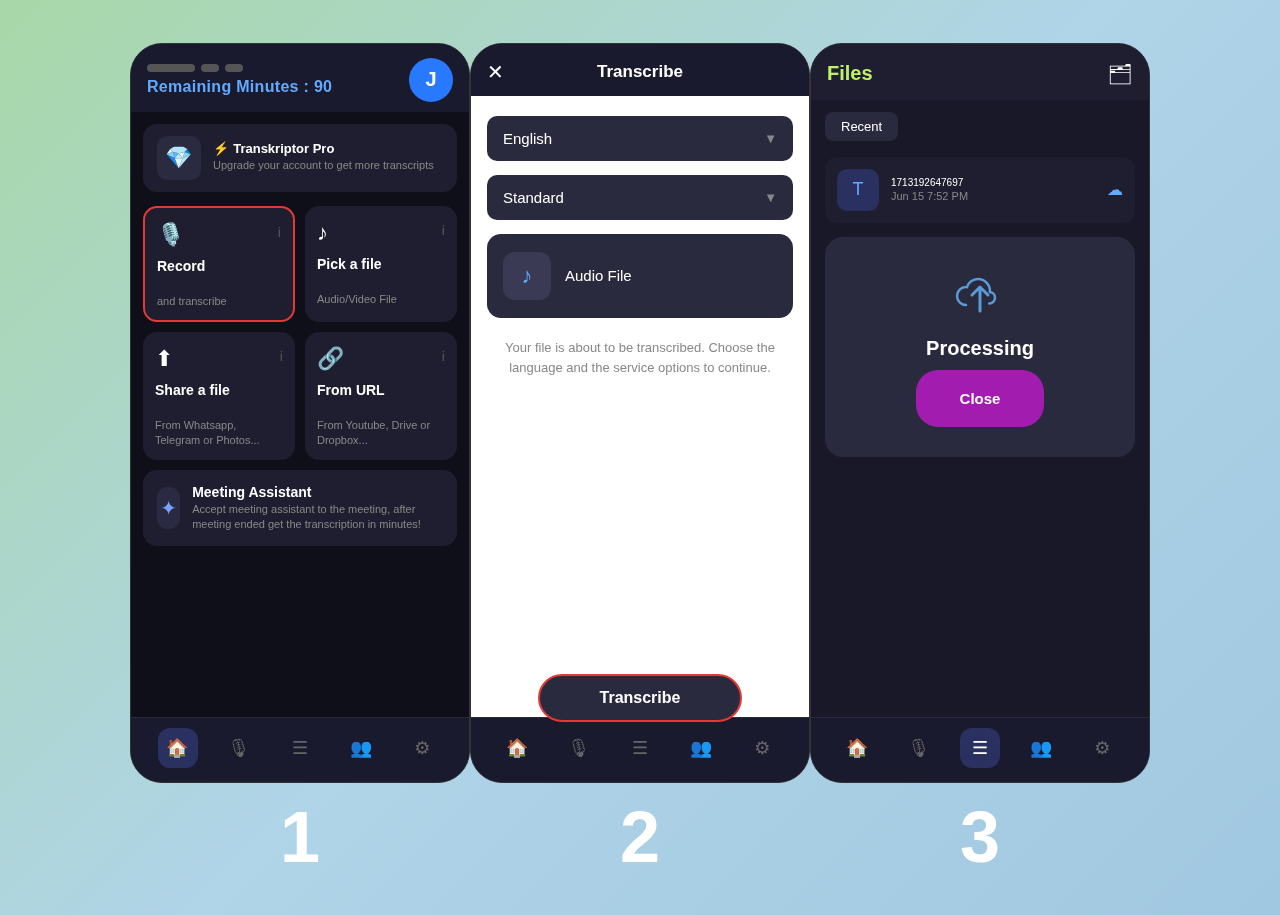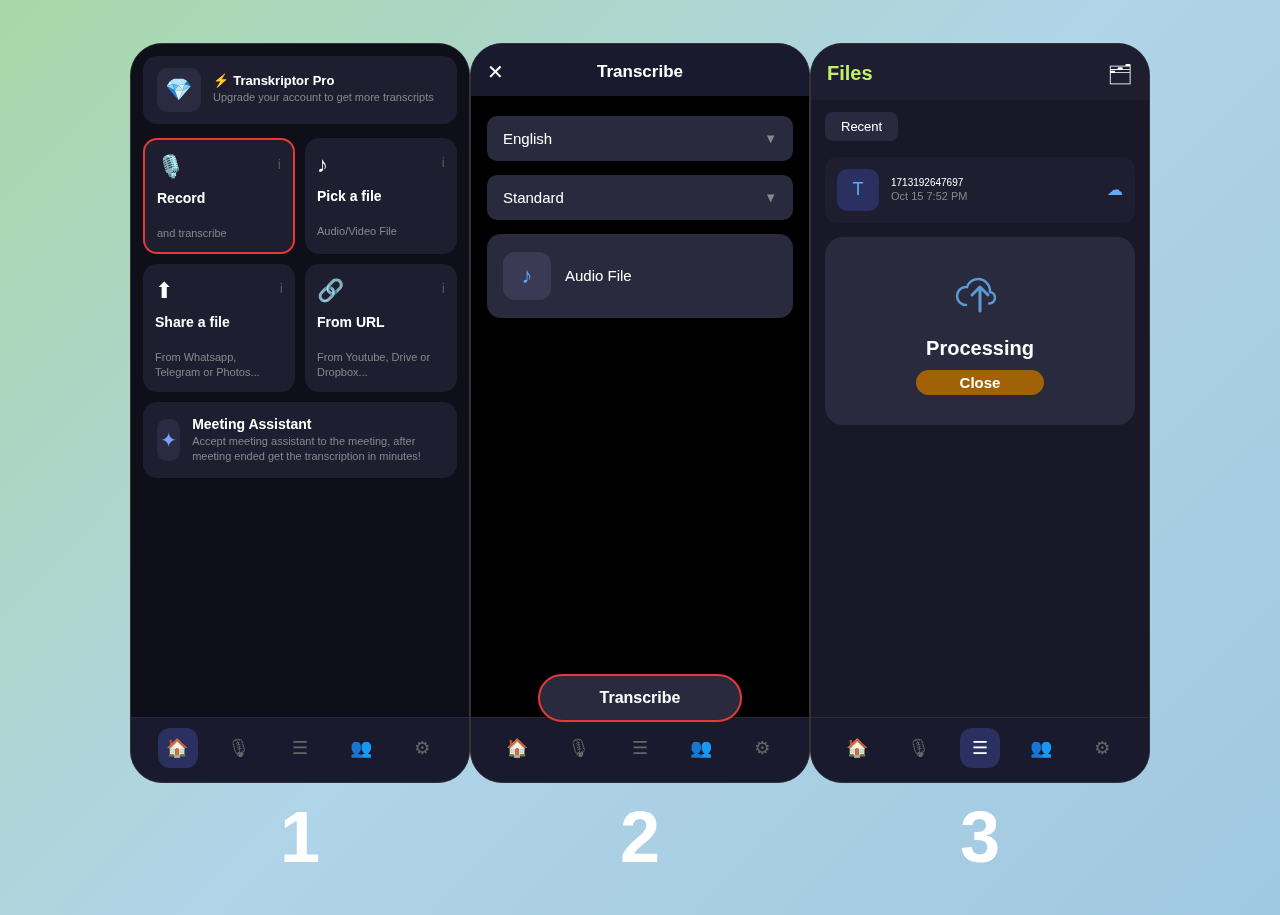--- a/index.html
+++ b/index.html
@@ -168,21 +168,21 @@
       justify-content: center;
       position: relative;
     }
     .s2-close {
       position: absolute; left: 16px;
       font-size: 20px; color: #fff;
       cursor: pointer;
     }
     .s2-title { font-size: 17px; font-weight: 600; color: #fff; }
 
-    .s2-content { flex: 1; background: #000000; padding: 20px 16px; overflow: hidden; }
+    .s2-content { flex: 1; background: #ffffff; padding: 20px 16px; overflow: hidden; }
 
     .s2-dropdown {
       background: #2a2a3e;
       border-radius: 10px;
       padding: 14px 16px;
       display: flex;
       align-items: center;
       justify-content: space-between;
       margin-bottom: 14px;
       cursor: pointer;
@@ -289,23 +289,23 @@
       background: #2a2a3e;
       border-radius: 18px;
       padding: 30px 20px;
       text-align: center;
       margin: 0 0;
     }
     .s3-cloud-icon { font-size: 42px; color: #60aaff; margin-bottom: 14px; }
     .s3-processing-title { font-size: 20px; font-weight: 700; color: #fff; margin-bottom: 10px; }
     .s3-processing-desc { font-size: 13px; color: #aaa; line-height: 1.6; margin-bottom: 20px; }
     .s3-close-btn {
-      background: #a16207;
+      background: #a21caf;
       border: none; border-radius: 22px;
-      padding: 4px 44px;
+      padding: 20px 44px;
       font-size: 15px; font-weight: 600; color: #fff;
       cursor: pointer;
     }
 
     .s3-nav {
       background: #1a1a2e;
       padding: 10px 16px 14px;
       display: flex;
       justify-content: space-around;
       align-items: center;
@@ -318,20 +318,33 @@
       font-size: 18px; color: #666;
     }
     .s3-nav-item.active { background: #2a3060; color: #fff; }
   </style>
 </head>
 <body>
 
 <div class="step-wrapper">
   <div class="phone">
 
+    <div class="s1-header">
+      <div class="s1-header-left">
+        <div class="s1-status-bar">
+          <div class="s1-status-pill"></div>
+          <div class="s1-status-pill sm"></div>
+          <div class="s1-status-pill sm"></div>
+        </div>
+        <div class="s1-remaining">
+          <span>Remaining Minutes : </span><span style="color:#60aaff">90</span>
+        </div>
+      </div>
+      <div class="s1-avatar">J</div>
+    </div>
 
     <div class="s1-content">
 
       <div class="s1-promo">
         <div class="s1-promo-icon">💎</div>
         <div class="s1-promo-text">
           <div class="s1-promo-title">
             <span>⚡</span>
             <span>Transkriptor Pro</span>
           </div>
@@ -412,20 +425,21 @@
       <div class="s2-dropdown">
         <span class="s2-dropdown-text">Standard</span>
         <span class="s2-dropdown-arrow">▼</span>
       </div>
 
       <div class="s2-audio-card">
         <div class="s2-audio-icon">♪</div>
         <span class="s2-audio-label">Audio File</span>
       </div>
 
+      <div class="s2-hint">Your file is about to be transcribed. Choose the language and the service options to continue.</div>
     </div>
 
     <div class="s2-btn-row">
       <button class="s2-transcribe-btn">Transcribe</button>
     </div>
 
     <div class="s2-nav">
       <div class="s2-nav-item">🏠</div>
       <div class="s2-nav-item">🎙</div>
       <div class="s2-nav-item">☰</div>
@@ -445,21 +459,21 @@
     </div>
 
     <div class="s3-content">
       <div class="s3-recent-btn">Recent</div>
 
       
       <div class="s3-file-row">
         <div class="s3-file-icon">T</div>
         <div class="s3-file-info">
           <div class="s3-file-name">1713192647697</div>
-          <div class="s3-file-date">Oct 15 7:52 PM</div>
+          <div class="s3-file-date">Jun 15 7:52 PM</div>
         </div>
         <span class="s3-file-upload">☁</span>
       </div>
 
       
       <div class="s3-processing-overlay">
         <div class="s3-cloud-icon">
           <svg width="52" height="46" viewBox="0 0 52 46" fill="none">
             <path d="M26 44V20M26 20L18 28M26 20L34 28" stroke="#5b9bd5" stroke-width="3" stroke-linecap="round" stroke-linejoin="round"></path>
             <path d="M12 38C7.03 38 3 33.97 3 29C3 24.03 7.03 20 12 20C12.34 20 12.68 20.02 13.01 20.06C14.44 15.42 18.83 12 24 12C30.63 12 36 17.37 36 24C36 24.34 35.98 24.68 35.94 25.01C38.8 25.37 41 27.79 41 30.75C41 33.93 38.43 36.5 35.25 36.5" stroke="#5b9bd5" stroke-width="2.5" stroke-linecap="round"></path>

